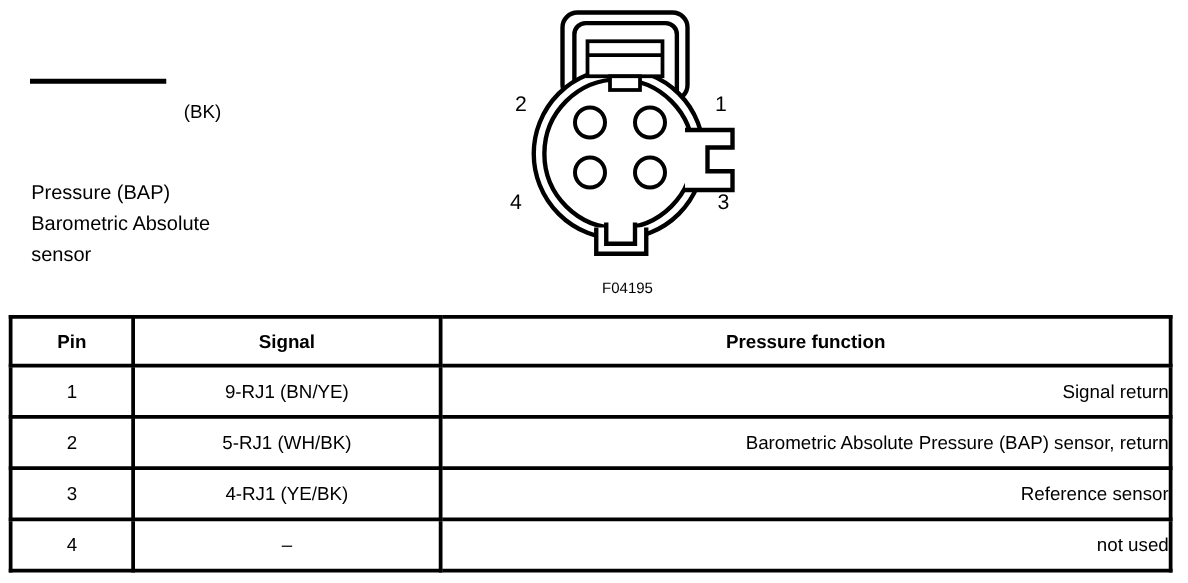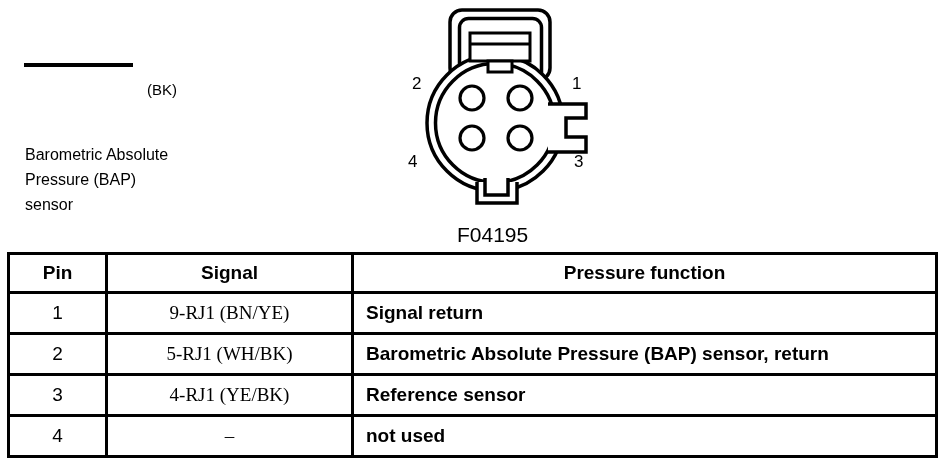--- a/index.html
+++ b/index.html
@@ -14,41 +14,41 @@
   .description { position:absolute; left:25px; top:142px; font-size:16px; line-height:25px; }
 
   
   .diagram { position:absolute; left:395px; top:0; width:215px; height:250px; }
   .diagram svg { position:absolute; left:0; top:0; }
   .pin-label { position:absolute; font-size:17px; }
   .pl-2 { left:17px;  top:74px; }
   .pl-1 { left:177px; top:74px; }
   .pl-4 { left:13px;  top:152px; }
   .pl-3 { left:179px; top:152px; }
-  .figure-label { position:absolute; left:62px; top:223px; width:62px; text-align:center; font-size:21px; }
+  .figure-label { position:absolute; left:76px; top:223px; width:62px; text-align:center; font-size:12px; }
 
   
   table.pinout { position:absolute; left:7px; top:252px; width:931px; border-collapse:collapse; table-layout:fixed; background:#fff; }
-  table.pinout th, table.pinout td { border:3px solid #000; font-size:19px; overflow:hidden; white-space:nowrap; }
+  table.pinout th, table.pinout td { border:3px solid #000; font-size:15px; overflow:hidden; white-space:nowrap; }
   table.pinout th { height:39px; font-weight:bold; text-align:center; }
   table.pinout td { height:41px; }
   td.c-pin { text-align:center; }
-  td.c-circuit { text-align:center;font-family:Liberation Serif, serif; }
-  td.c-func { text-align:left; padding-left:12px;font-weight:bold; }
+  td.c-circuit { text-align:center; }
+  td.c-func { text-align:right; padding-left:12px; }
 </style>
 </head>
 <body>
 
 <div class="page">
 
   <div class="id-underline"></div>
   <div class="color-code">(BK)</div>
   <div class="description">
+    <div>Pressure (BAP)</div>
     <div>Barometric Absolute</div>
-    <div>Pressure (BAP)</div>
     <div>sensor</div>
   </div>
 
   <div class="diagram">
     <svg width="215" height="250" viewBox="395 0 215 250">
 
       <rect x="450" y="10" width="100" height="70" rx="12" fill="#fff" stroke="#000" stroke-width="3.5"></rect>
       <rect x="459.5" y="18.5" width="82" height="66" rx="9" fill="none" stroke="#000" stroke-width="3.5"></rect>
 
       <circle cx="495" cy="123" r="68" fill="#fff" stroke="#000" stroke-width="3.5"></circle>

